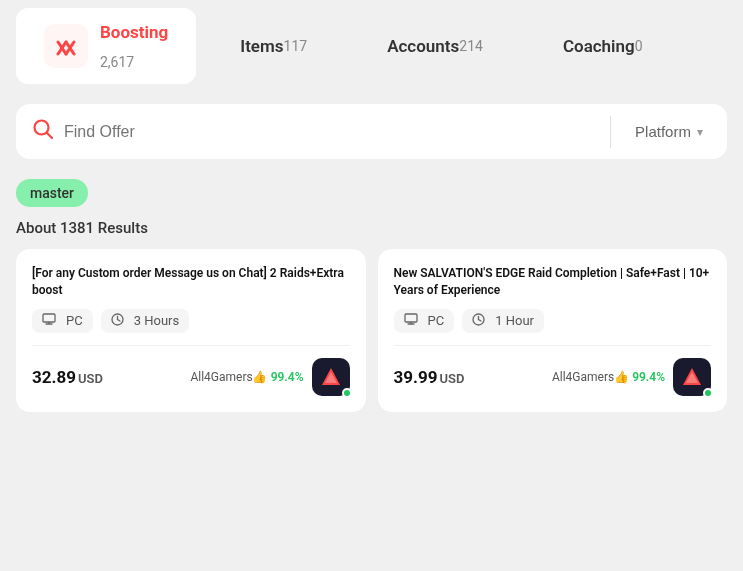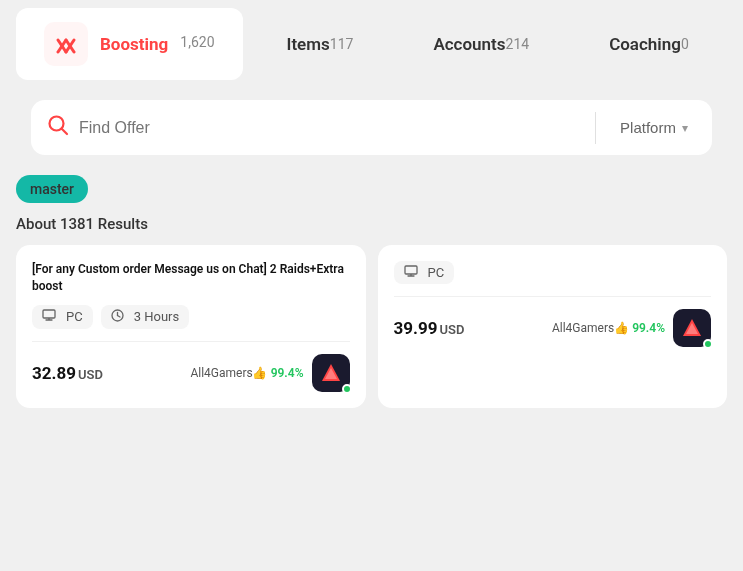--- a/index.html
+++ b/index.html
@@ -46,21 +46,21 @@
       background: #fff5f5;
       border-radius: 10px;
       display: flex;
       align-items: center;
       justify-content: center;
       font-size: 20px;
     }
 
     .nav-tab-content {
       display: flex;
-      flex-direction: row;
+      flex-direction: column;
       gap: 12px;
     }
 
     .nav-tab-label {
       font-size: 17px;
       font-weight: 700;
       color: #ff4444;
     }
 
     .nav-tab-count {
@@ -84,21 +84,21 @@
     }
 
     .nav-tab-simple .tab-count {
       font-size: 14px;
       color: #888;
     }
 
     
     .search-section {
       background: #f0f0f0;
-      padding: 12px 31px;
+      padding: 12px 16px;
     }
 
     .search-bar-container {
       background: #ffffff;
       border-radius: 14px;
       display: flex;
       align-items: center;
       overflow: hidden;
     }
 
@@ -149,21 +149,21 @@
     }
 
     
     .filter-section {
       padding: 8px 16px 4px;
     }
 
     .tag-chip {
       display: inline-flex;
       align-items: center;
-      background: #14b8a6;
+      background: #86efac;
       border-radius: 20px;
       padding: 6px 14px;
       font-size: 14px;
       color: #333;
       font-weight: 500;
       cursor: pointer;
     }
 
     
     .results-count {
@@ -302,21 +302,21 @@
     <div class="nav-tab-icon">
       <svg width="28" height="28" viewBox="0 0 28 28" fill="none">
         <line x1="6" y1="22" x2="14" y2="10" stroke="#ff4444" stroke-width="3" stroke-linecap="round"></line>
         <line x1="22" y1="22" x2="14" y2="10" stroke="#ff4444" stroke-width="3" stroke-linecap="round"></line>
         <line x1="6" y1="10" x2="14" y2="22" stroke="#ff4444" stroke-width="3" stroke-linecap="round"></line>
         <line x1="22" y1="10" x2="14" y2="22" stroke="#ff4444" stroke-width="3" stroke-linecap="round"></line>
       </svg>
     </div>
     <div class="nav-tab-content">
       <span class="nav-tab-label">Boosting</span>
-      <span class="nav-tab-count">1,620</span>
+      <span class="nav-tab-count">2,617</span>
     </div>
   </div>
 
   <div class="nav-tab-simple">
     <span class="tab-label">Items</span>
     <span class="tab-count">117</span>
   </div>
 
   <div class="nav-tab-simple">
     <span class="tab-label">Accounts</span>
@@ -398,30 +398,41 @@
             <polygon points="12,3 21,20 3,20" fill="#ff4444"></polygon>
             <polygon points="12,7 18,18 6,18" fill="white" opacity="0.3"></polygon>
           </svg>
           <div class="online-dot"></div>
         </div>
       </div>
     </div>
   </div>
 
   <div class="card">
+    <div class="card-title">New SALVATION'S EDGE Raid Completion | Safe+Fast | 10+ Years of Experience</div>
     <div class="card-tags">
       <span class="card-tag">
         <span class="card-tag-icon">
           <svg width="14" height="12" viewBox="0 0 14 12" fill="none">
             <rect x="1" y="1" width="12" height="8" rx="1" stroke="#666" stroke-width="1.3"></rect>
             <line x1="4" y1="11" x2="10" y2="11" stroke="#666" stroke-width="1.3" stroke-linecap="round"></line>
             <line x1="7" y1="9" x2="7" y2="11" stroke="#666" stroke-width="1.3"></line>
           </svg>
         </span>
         <span>PC</span>
+      </span>
+      <span class="card-tag">
+        <span class="card-tag-icon">
+          <svg width="13" height="13" viewBox="0 0 13 13" fill="none">
+            <circle cx="6.5" cy="6.5" r="5.5" stroke="#666" stroke-width="1.3"></circle>
+            <line x1="6.5" y1="3.5" x2="6.5" y2="6.5" stroke="#666" stroke-width="1.3" stroke-linecap="round"></line>
+            <line x1="6.5" y1="6.5" x2="9" y2="8" stroke="#666" stroke-width="1.3" stroke-linecap="round"></line>
+          </svg>
+        </span>
+        <span>1 Hour</span>
       </span>
     </div>
     <div class="card-divider"></div>
     <div class="card-footer">
       <div class="card-price">
         <span>39.99</span><span class="price-currency">USD</span>
       </div>
       <div class="card-seller">
         <div class="seller-info">
           <span class="seller-name">All4Gamers</span>

